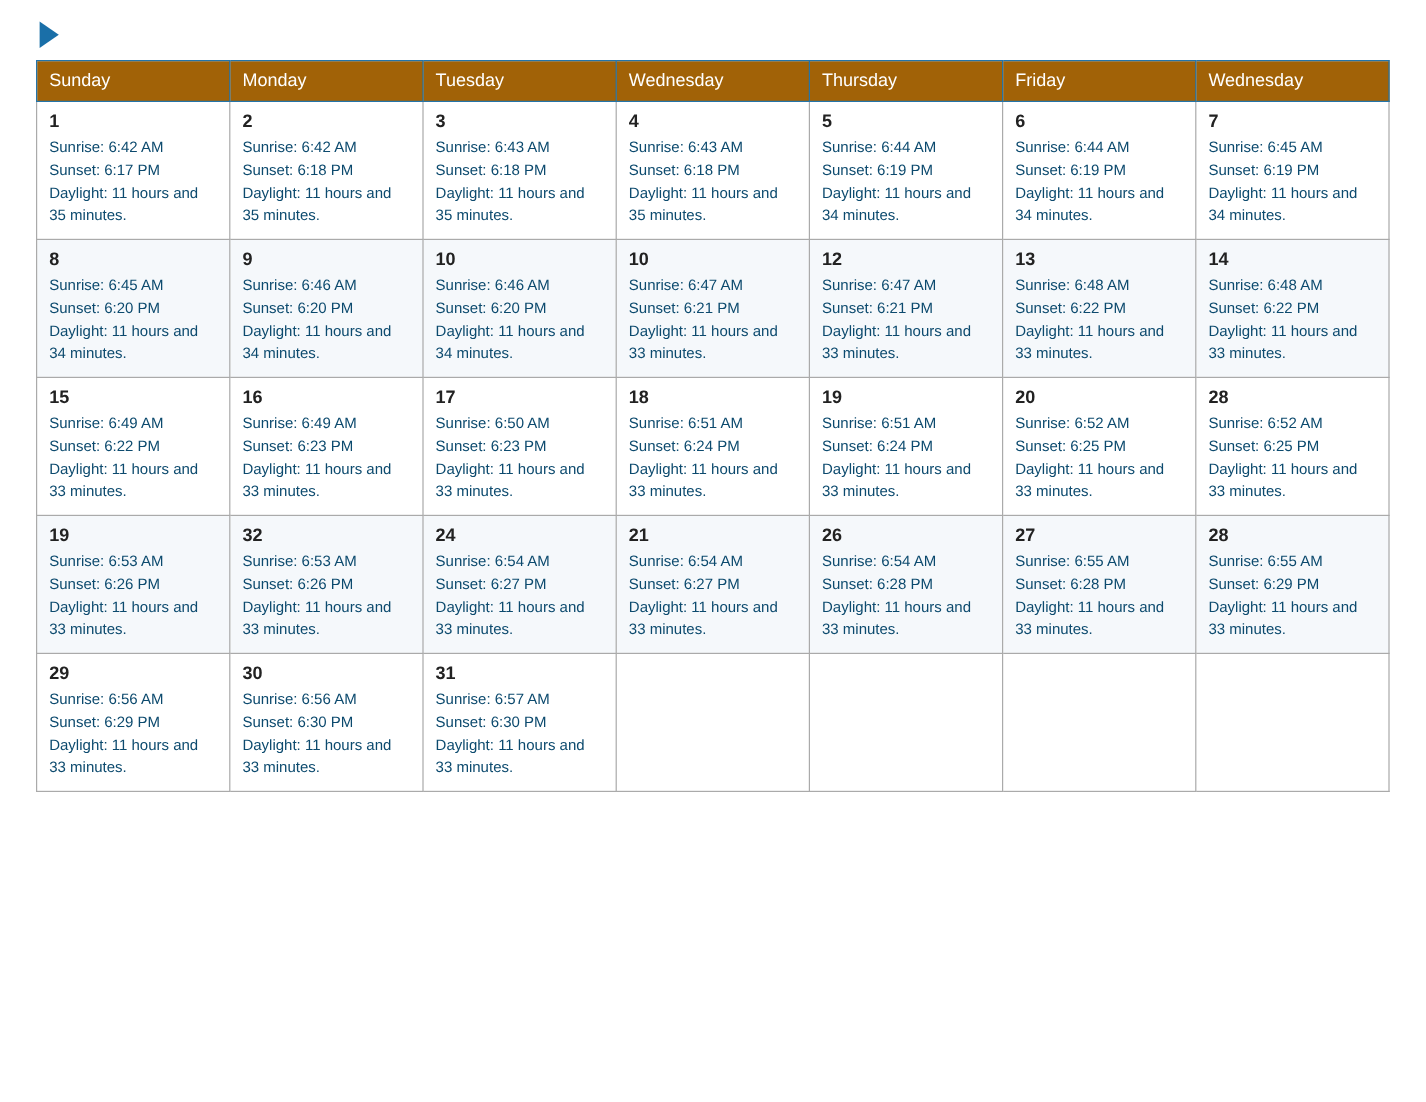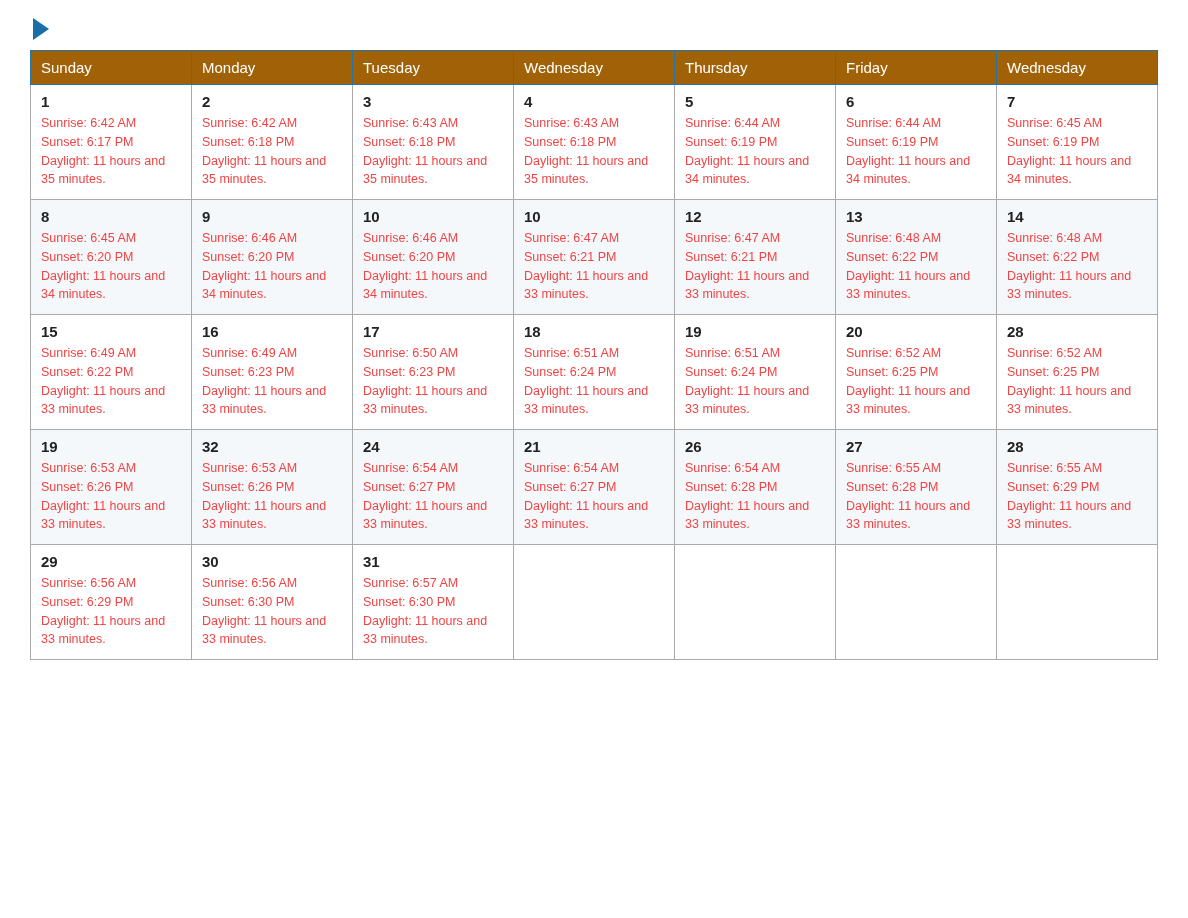--- a/index.html
+++ b/index.html
@@ -68,21 +68,21 @@
     }
     .day-num {
       font-size: 15px;
       font-weight: bold;
       display: block;
       margin-bottom: 4px;
     }
     .day-info {
       font-size: 12.5px;
       line-height: 1.5;
-      color: #ef4444;
+      color: #0c4a6e;
     }
     tr:nth-child(odd) td {
       background-color: #fff;
     }
     tr:nth-child(even) td {
       background-color: #f5f8fb;
     }
     .logo-wrap {
       display: flex;
       flex-direction: column;

